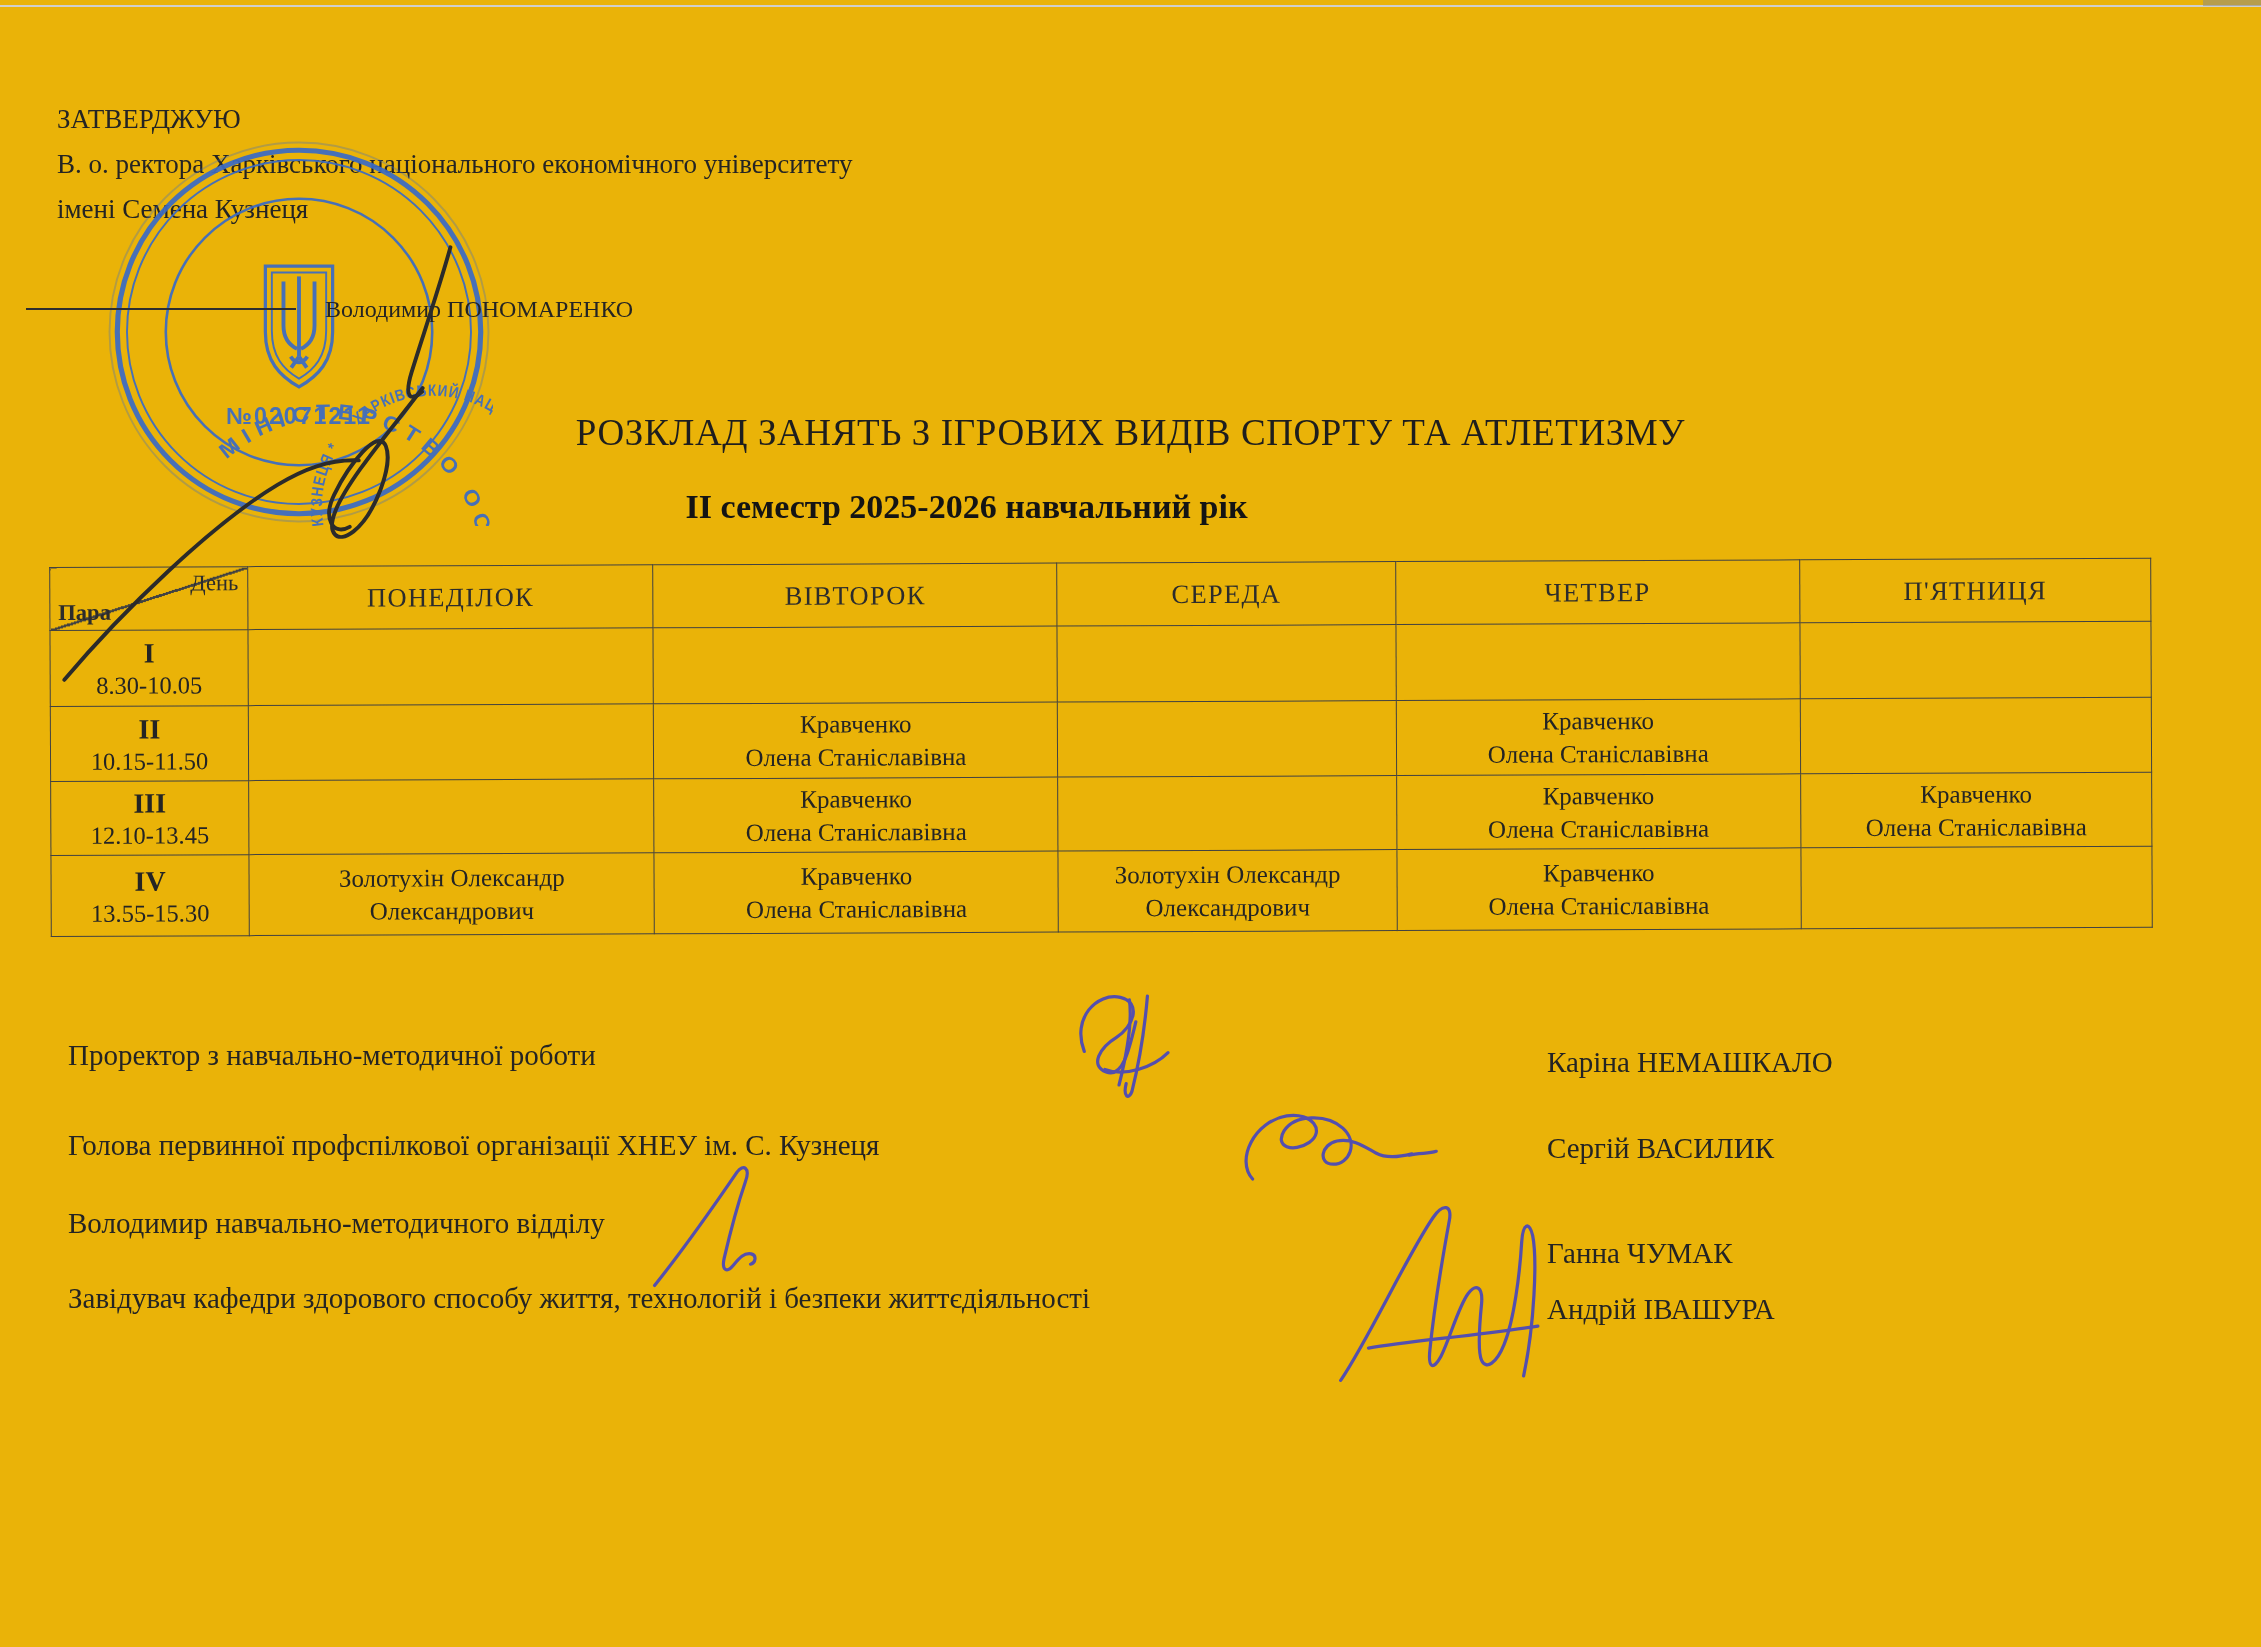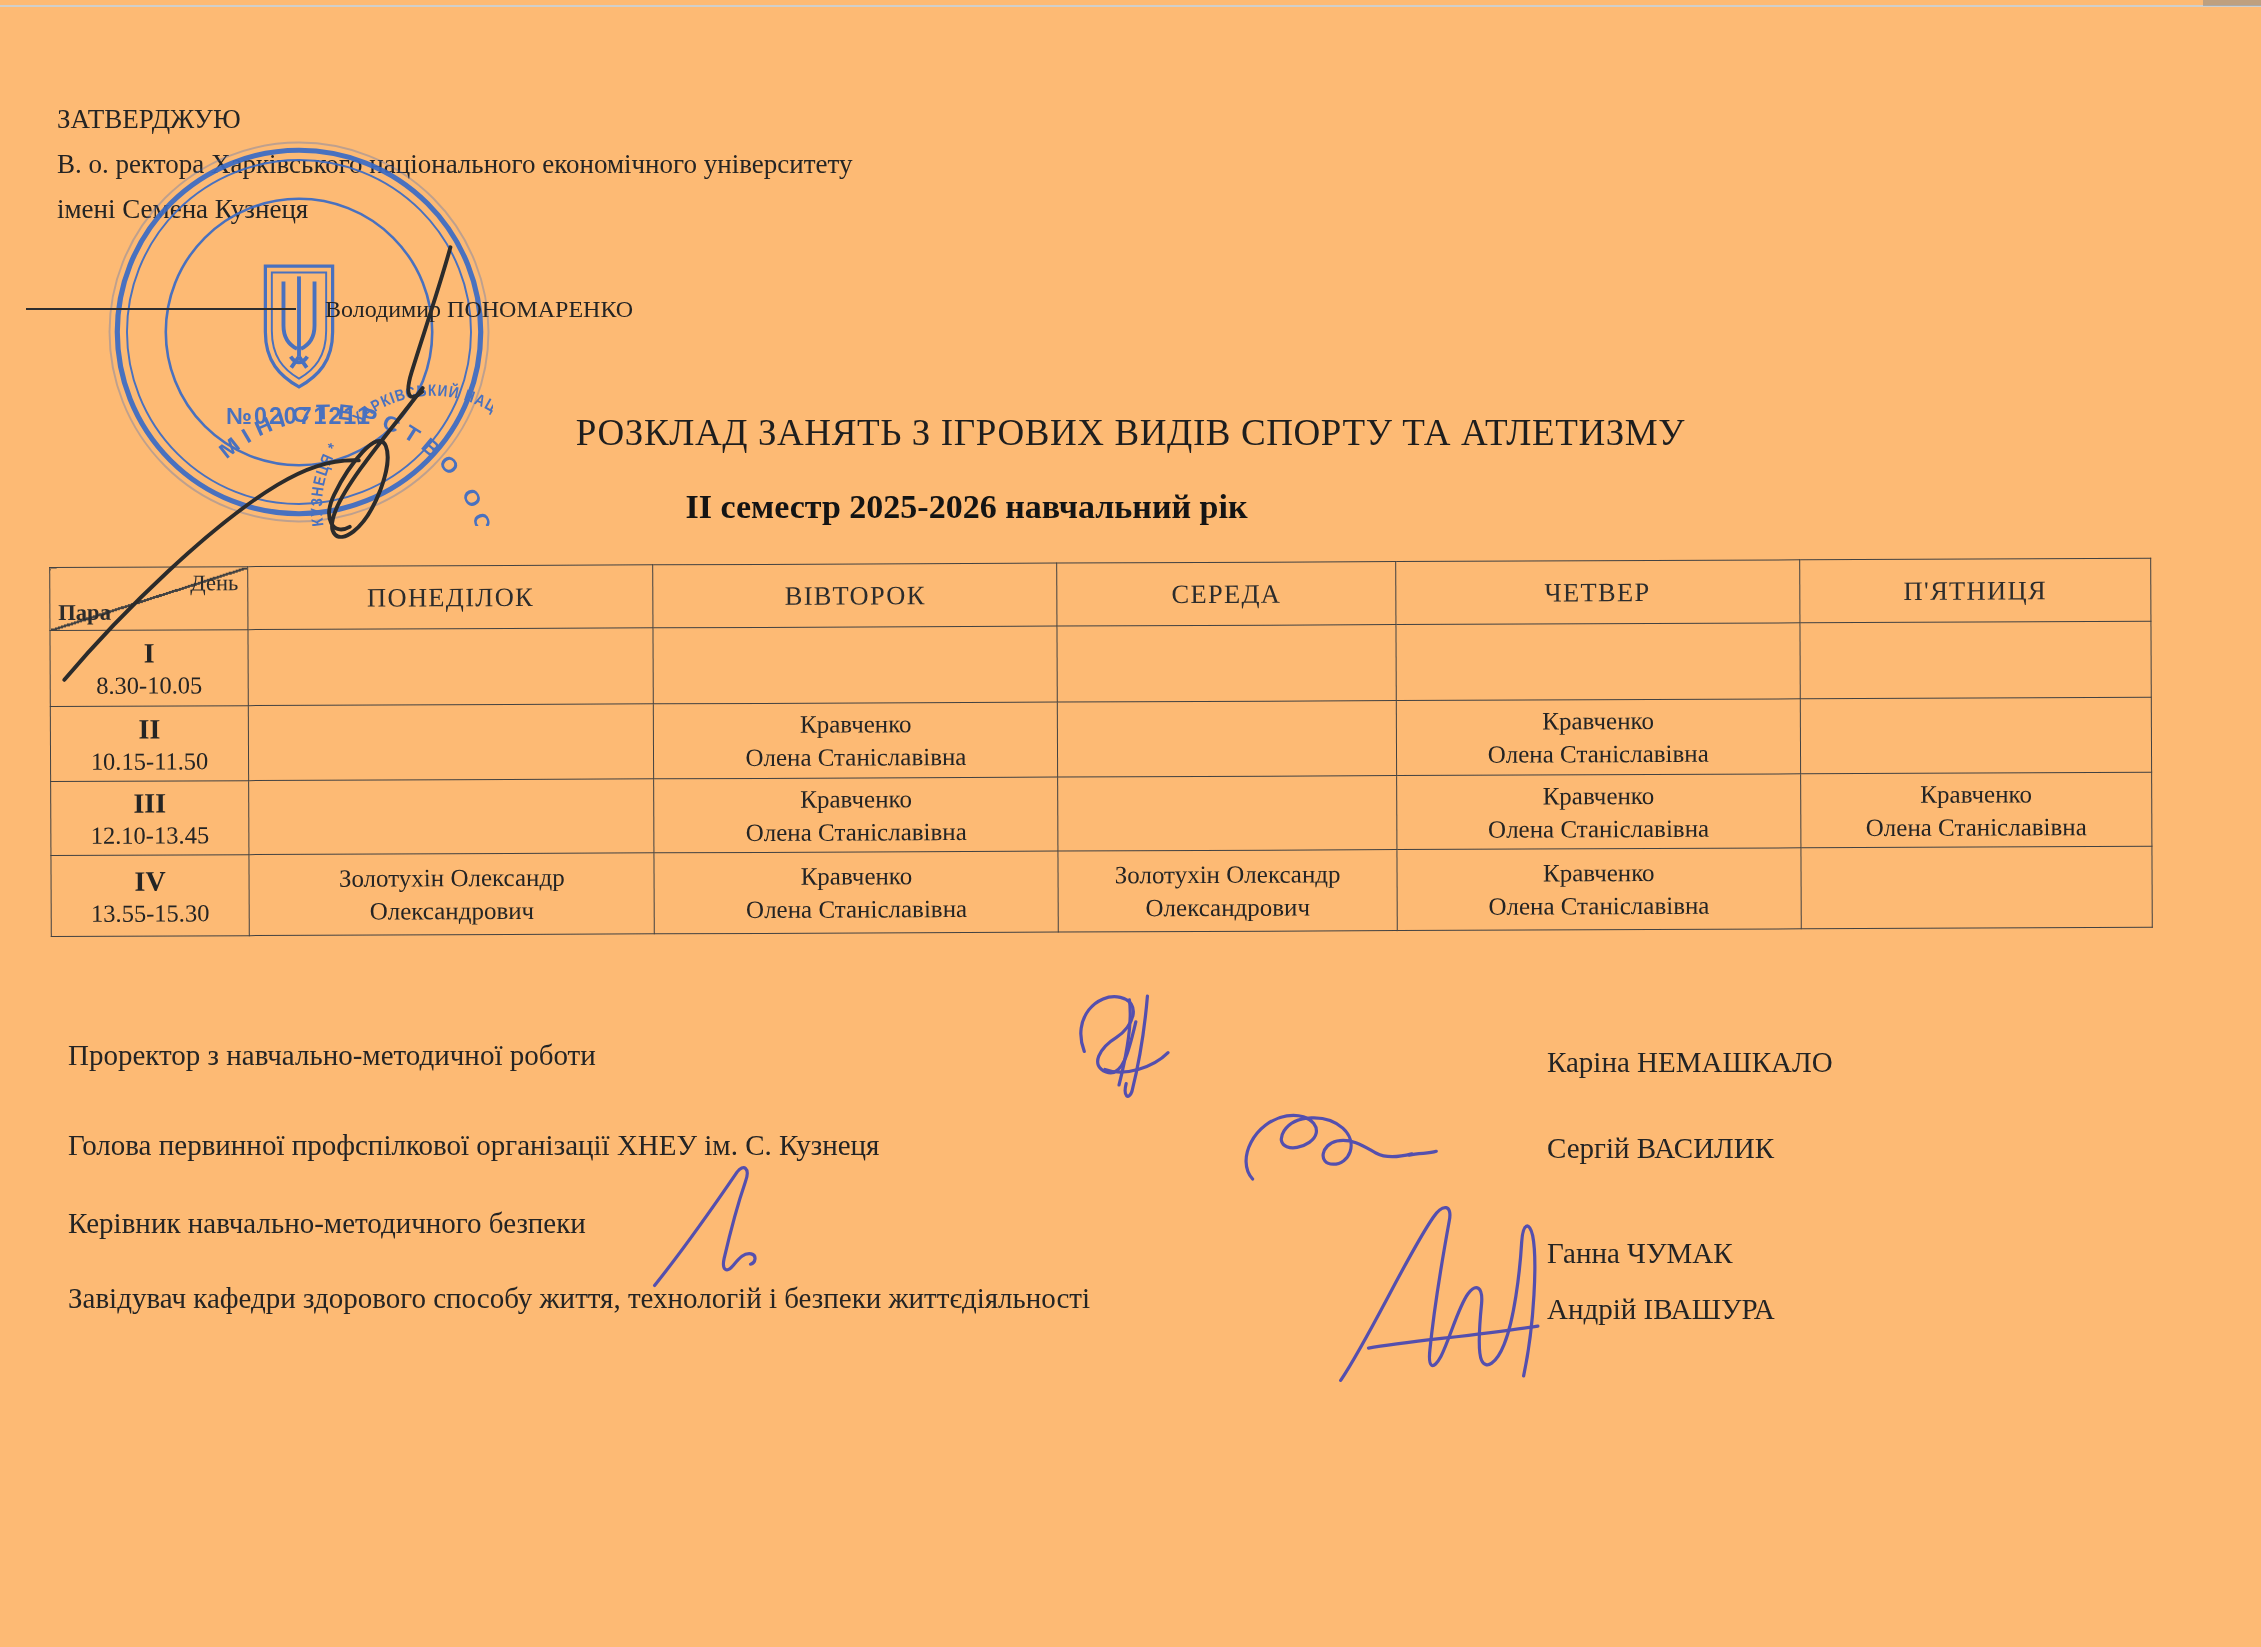--- a/index.html
+++ b/index.html
@@ -1,16 +1,16 @@
 <!DOCTYPE html>
 <html style="font-size:10.3px"><head>
 <meta charset="utf-8">
 <style>
   html,body{margin:0;padding:0;background:#e8e8e6;}
-  #page{position:relative;width:2261px;height:1647px;background:#fdba74;overflow:hidden;
+  #page{position:relative;width:2261px;height:1647px;background:#eab308;overflow:hidden;
         font-family:"Liberation Serif", serif;color:#222;}
   .scan-top-line{position:absolute;left:0;top:5.2px;width:2261px;height:1.9px;background:#cfcfcc;}
   .scan-corner{position:absolute;right:0;top:0;width:58px;height:5.8px;background:#8a8a88;opacity:.55;}
 
   
   .approval{position:absolute;left:57px;top:97px;font-size:27px;line-height:45px;color:#242424;z-index:1;}
   .sig-line{position:absolute;left:26px;top:308px;width:270px;height:1.9px;background:#2e2e2e;z-index:3;}
   .ponomarenko{position:absolute;left:325px;top:296px;font-size:24px;color:#242424;z-index:3;text-align:right;}
 
   
@@ -180,21 +180,21 @@
         <td class="day-cell">Кравченко
 Олена Станіславівна</td>
         <td class="day-cell"></td>
       </tr>
     </tbody>
       </table>
   </div>
 
   <div class="sgn-title" style="top:1039px">Проректор з навчально-методичної роботи</div>
   <div class="sgn-title" style="top:1129px">Голова первинної профспілкової організації ХНЕУ ім. С. Кузнеця</div>
-  <div class="sgn-title" style="top:1207px">Керівник навчально-методичного безпеки</div>
+  <div class="sgn-title" style="top:1207px">Володимир навчально-методичного відділу</div>
   <div class="sgn-title" style="top:1282px">Завідувач кафедри здорового способу життя, технологій і безпеки життєдіяльності</div>
 
   <div class="sgn-name" style="top:1046px">Каріна НЕМАШКАЛО</div>
   <div class="sgn-name" style="top:1132px">Сергій ВАСИЛИК</div>
   <div class="sgn-name" style="top:1237px">Ганна ЧУМАК</div>
   <div class="sgn-name" style="top:1293px">Андрій ІВАШУРА</div>
 
   <svg class="handsig" style="left:1066px;top:987px" width="139" height="116" viewBox="0 0 215 180">
     <g stroke="#544fae" stroke-width="5" fill="none" stroke-linecap="round">
       <path d="M 28,100 C 8,48 48,8 84,16 C 118,24 104,62 78,78 C 52,94 36,122 62,132 C 88,142 98,96 108,54"></path>

